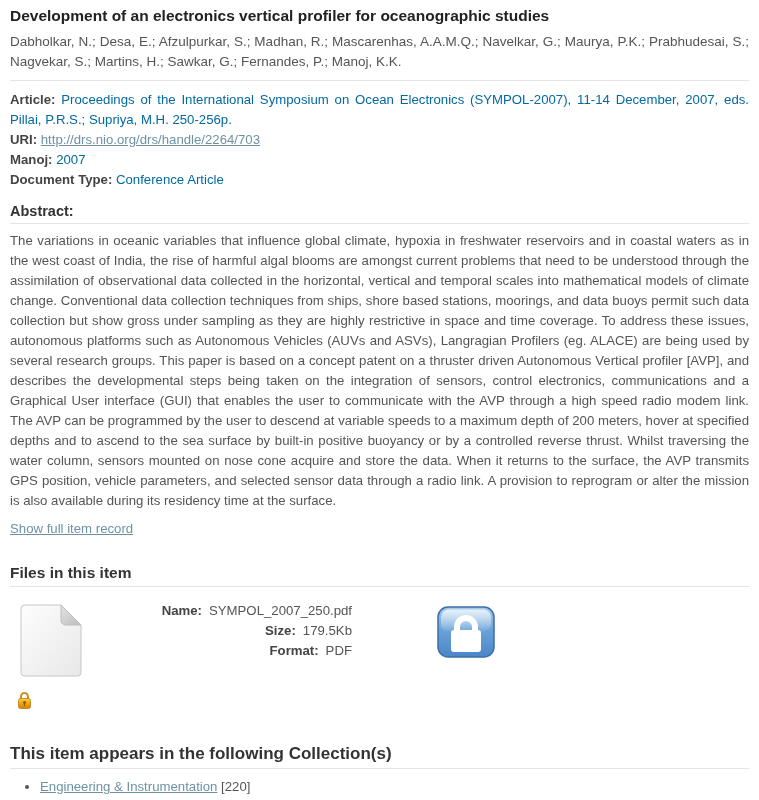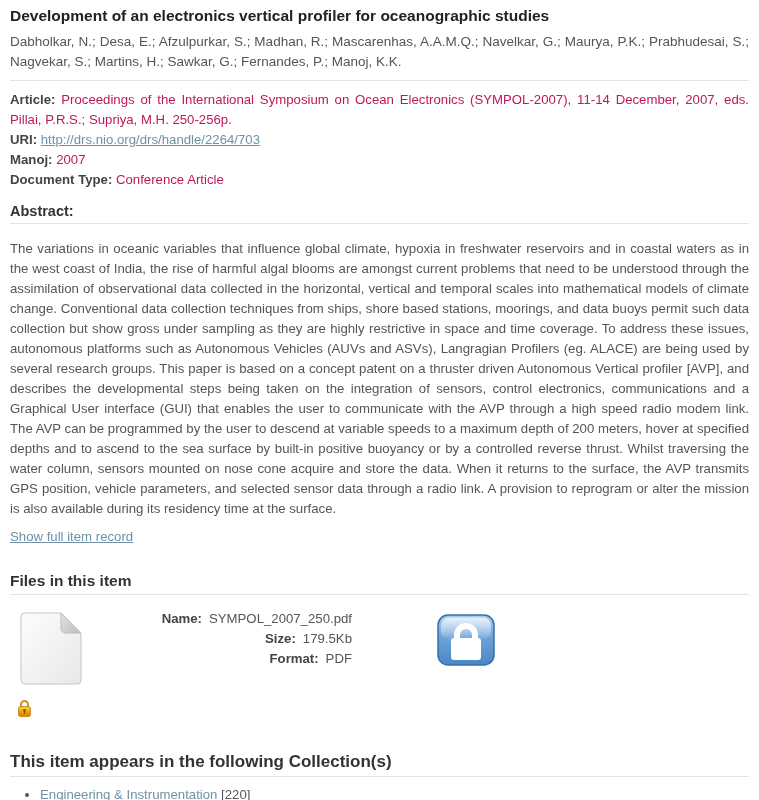--- a/index.html
+++ b/index.html
@@ -27,40 +27,40 @@
   }
   .rule {
     border: none;
     border-top: 1px solid #e4e4e4;
     margin: 8px 0 9px 0;
   }
   .meta-block { font-size: 13.2px; line-height: 20px; }
   .meta-row { }
   .meta-row.justify { text-align: justify; }
   .meta-label { font-weight: bold; color: #444444; }
-  .meta-value { color: #be185d; }
+  .meta-value { color: #0369a1; }
   a.link {
     color: #6e92a4;
     text-decoration: underline;
     cursor: pointer;
   }
   .section-heading {
     font-size: 14.5px;
     font-weight: bold;
     color: #333333;
     padding-bottom: 4px;
     border-bottom: 1px solid #e4e4e4;
   }
   .abstract-heading { margin-top: 13px; }
   .abstract-text {
     font-size: 13.2px;
     line-height: 20px;
     text-align: justify;
     color: #555555;
-    margin-top: 15px;
+    margin-top: 7px;
   }
   .show-record {
     display: inline-block;
     margin-top: 10px;
     font-size: 13.2px;
   }
   .files-heading {
     margin-top: 27px;
     font-size: 15.5px;
   }

